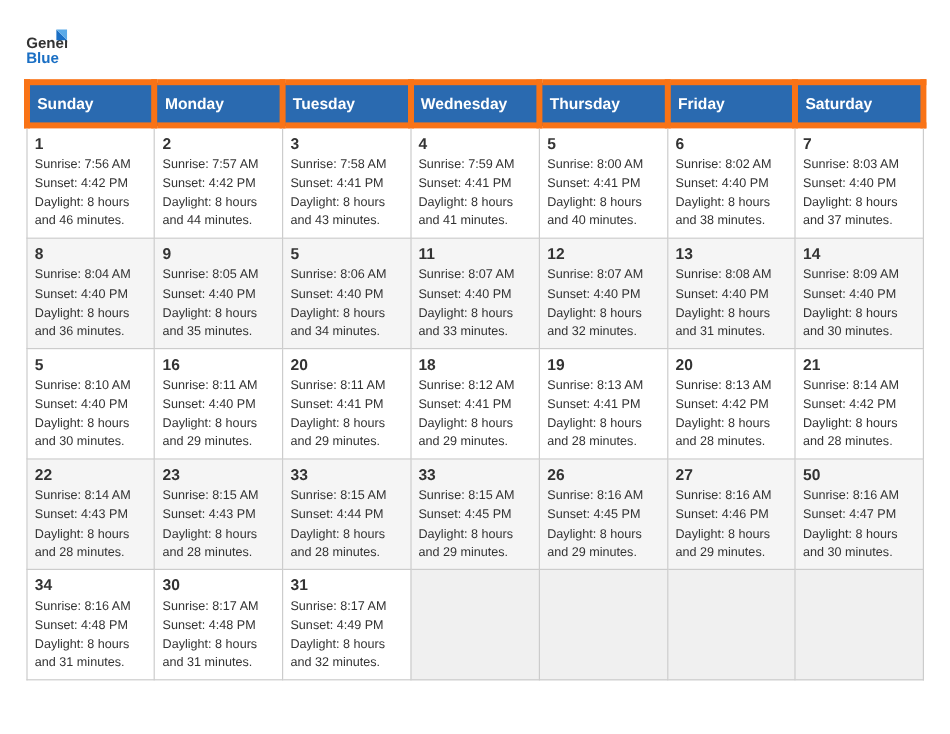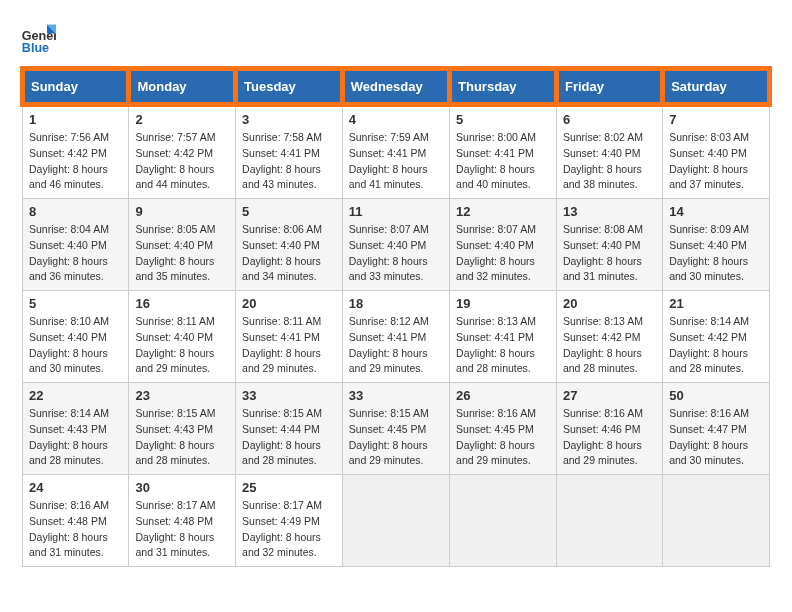--- a/index.html
+++ b/index.html
@@ -243,29 +243,29 @@
         <span class="day-num">27</span>
         <span class="day-info">Sunrise: 8:16 AM<br>Sunset: 4:46 PM<br>Daylight: 8 hours and 29 minutes.</span>
       </td>
         <td>
         <span class="day-num">50</span>
         <span class="day-info">Sunrise: 8:16 AM<br>Sunset: 4:47 PM<br>Daylight: 8 hours and 30 minutes.</span>
       </td>
       </tr>
       <tr>
         <td>
-        <span class="day-num">24</span>
+        <span class="day-num">34</span>
         <span class="day-info">Sunrise: 8:16 AM<br>Sunset: 4:48 PM<br>Daylight: 8 hours and 31 minutes.</span>
       </td>
         <td>
         <span class="day-num">30</span>
         <span class="day-info">Sunrise: 8:17 AM<br>Sunset: 4:48 PM<br>Daylight: 8 hours and 31 minutes.</span>
       </td>
         <td>
-        <span class="day-num">25</span>
+        <span class="day-num">31</span>
         <span class="day-info">Sunrise: 8:17 AM<br>Sunset: 4:49 PM<br>Daylight: 8 hours and 32 minutes.</span>
       </td>
         <td class="empty-cell"></td>
         <td class="empty-cell"></td>
         <td class="empty-cell"></td>
         <td class="empty-cell"></td>
       </tr>
     </tbody>
 </table>
 

